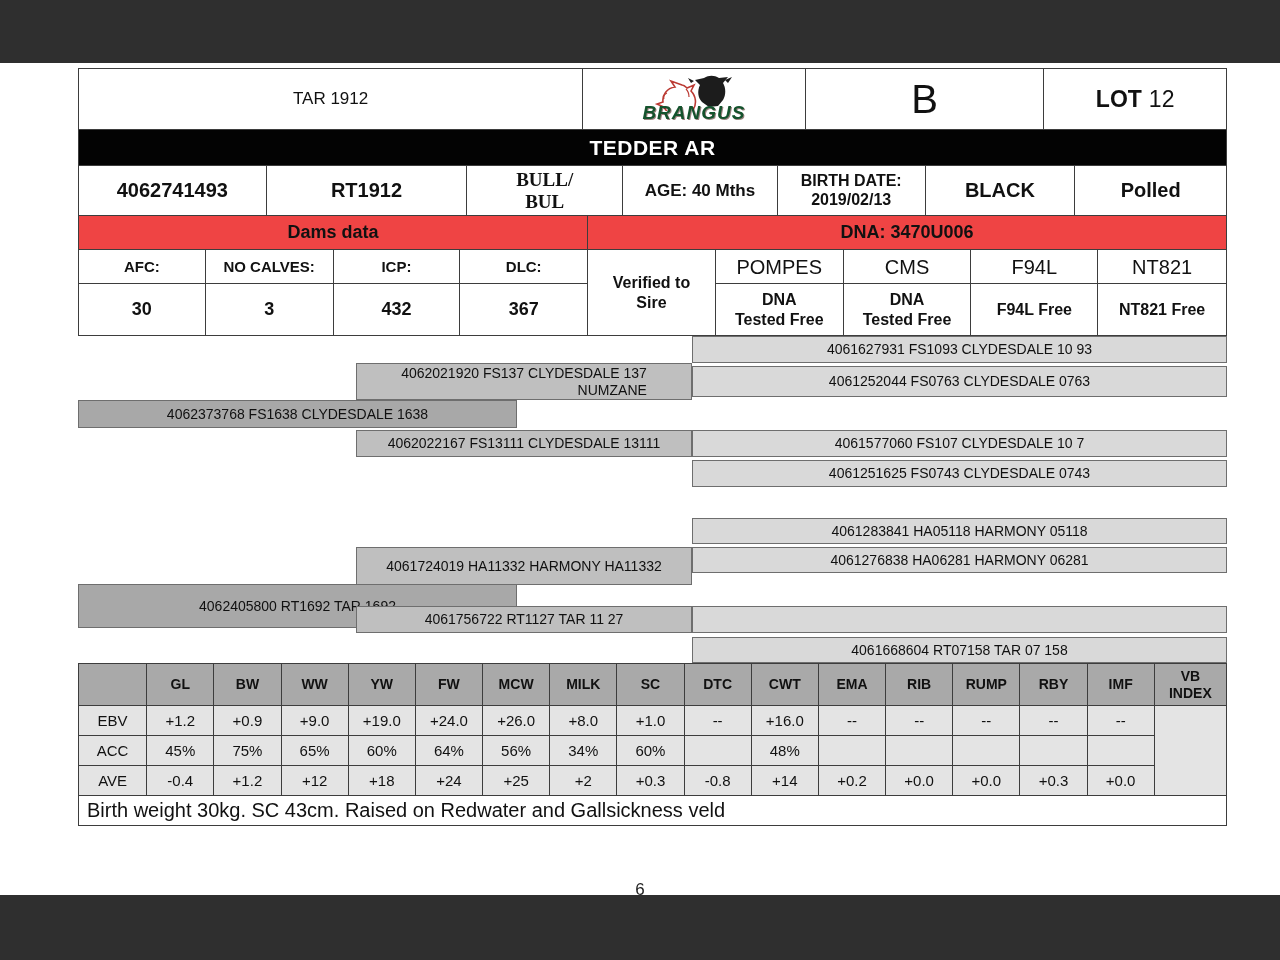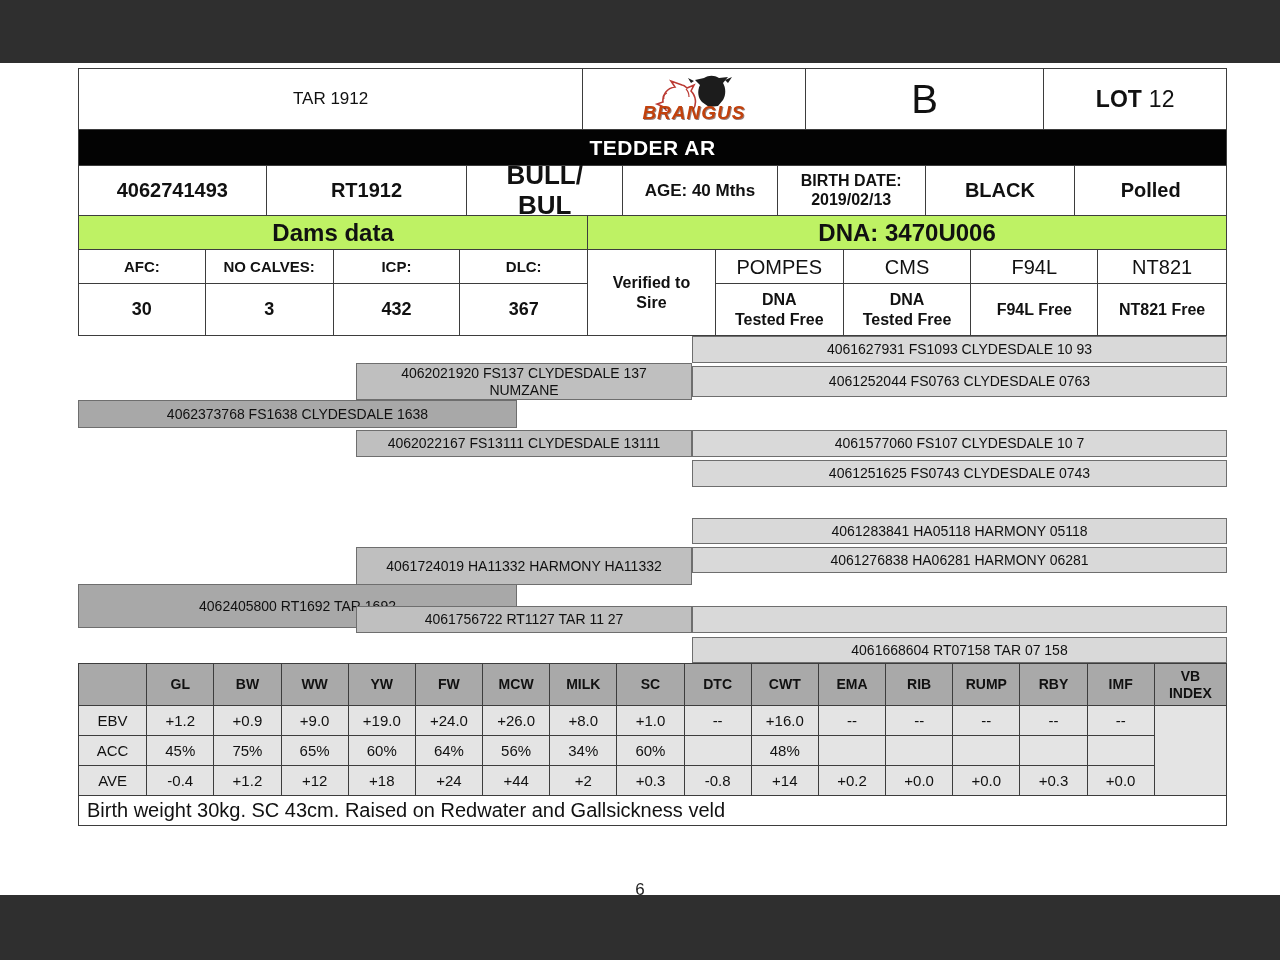--- a/index.html
+++ b/index.html
@@ -21,58 +21,58 @@
   .tag{font-size:17px;}
   .bigB{font-size:40px;font-weight:400;}
   .lotcell{font-size:23px;}
   .lot-label{font-weight:bold;}
   .lot-num{font-weight:400;margin-left:7px;}
 
   .titlebar{height:35px;background:#030303;color:#fff;display:flex;align-items:center;justify-content:center;
             font-size:21px;font-weight:bold;letter-spacing:.5px;}
 
   .r3{height:49px;font-weight:bold;}
-  .f20{font-size:20px;} .f19{font-size:26px;} .f17{font-size:17px;text-align:right;} .f16{font-size:16px;}
+  .f20{font-size:20px;} .f19{font-size:19px;font-family:Liberation Serif, serif;} .f17{font-size:17px;text-align:right;} .f16{font-size:16px;}
 
   .r4{height:33px;}
-  .band{background:#bef264;font-weight:bold;font-size:24px;}
+  .band{background:#ef4444;font-weight:bold;font-size:18px;}
 
   .afc{display:grid;grid-template-columns:127fr 128fr 127fr 128fr 128fr 128fr 128fr 127fr 128fr;
        grid-template-rows:33px 52px;border-top:1px solid #3d3d3d;}
   .acell{box-sizing:border-box;border-right:1px solid #3d3d3d;display:flex;align-items:center;
          justify-content:center;text-align:center;white-space:pre-line;line-height:1.2;}
   .acell.lastcol{border-right:none;}
   .acell.vrow{border-top:1px solid #3d3d3d;}
   .alabel{font-weight:bold;font-size:15px;}
   .avalue{font-weight:bold;font-size:18px;text-align:right;}
   .gene-label{font-weight:normal;font-size:20px;}
   .gene-value{font-weight:bold;font-size:16px;}
   .verified{grid-area:1/5/3/6;font-weight:bold;font-size:16px;}
 
   .pedigree{position:relative;height:327px;}
   .pbox{position:absolute;box-sizing:border-box;border:1px solid #6e6e6e;display:flex;align-items:center;
         justify-content:center;text-align:center;font-size:14px;color:#101010;white-space:pre-line;line-height:1.2;}
   .colA{left:0;width:439px;background:#a8a8a8;}
-  .colB{left:278px;width:336px;background:#bfbfbf;}
+  .colB{left:278px;width:336px;background:#bfbfbf;text-align:right;}
   .colC{left:614px;width:535px;background:#d9d9d9;}
 
   table.ebv{border-collapse:collapse;width:1149px;table-layout:fixed;}
   table.ebv th, table.ebv td{box-sizing:border-box;border:1px solid #3d3d3d;text-align:center;
         padding:0;overflow:hidden;}
   table.ebv th{background:#a9a9a9;font-size:14px;font-weight:bold;height:42px;white-space:pre-line;line-height:1.15;}
   table.ebv td{background:#e4e4e4;font-size:15px;height:30px;}
   td.rowlabel{font-size:20px;font-weight:400;}
   td.vbcell{background:#ffffff;}
 
   .note{box-sizing:border-box;border:1px solid #3d3d3d;margin-top:-1px;height:31px;display:flex;
         align-items:center;padding-left:8px;font-size:20px;}
 
   .logo{display:flex;flex-direction:column;align-items:center;}
   .logo svg{display:block;}
-  .logo-text{font-size:19px;font-weight:bold;font-style:italic;color:#c2410c;letter-spacing:1px;
+  .logo-text{font-size:19px;font-weight:bold;font-style:italic;color:#14532d;letter-spacing:1px;
              margin-top:-9px;text-shadow:1px 1px 0 rgba(70,25,20,.55);}
 </style>
 </head>
 <body>
 
 <div class="bar top"></div>
 <div class="pagenum">6</div>
 <div class="bar bottom"></div>
 
 <div class="card">
@@ -244,21 +244,21 @@
       <td></td>
       <td></td>
     </tr>
     <tr>
       <td class="rowlabel">AVE</td>
       <td>-0.4</td>
       <td>+1.2</td>
       <td>+12</td>
       <td>+18</td>
       <td>+24</td>
-      <td>+44</td>
+      <td>+25</td>
       <td>+2</td>
       <td>+0.3</td>
       <td>-0.8</td>
       <td>+14</td>
       <td>+0.2</td>
       <td>+0.0</td>
       <td>+0.0</td>
       <td>+0.3</td>
       <td>+0.0</td>
     </tr>

